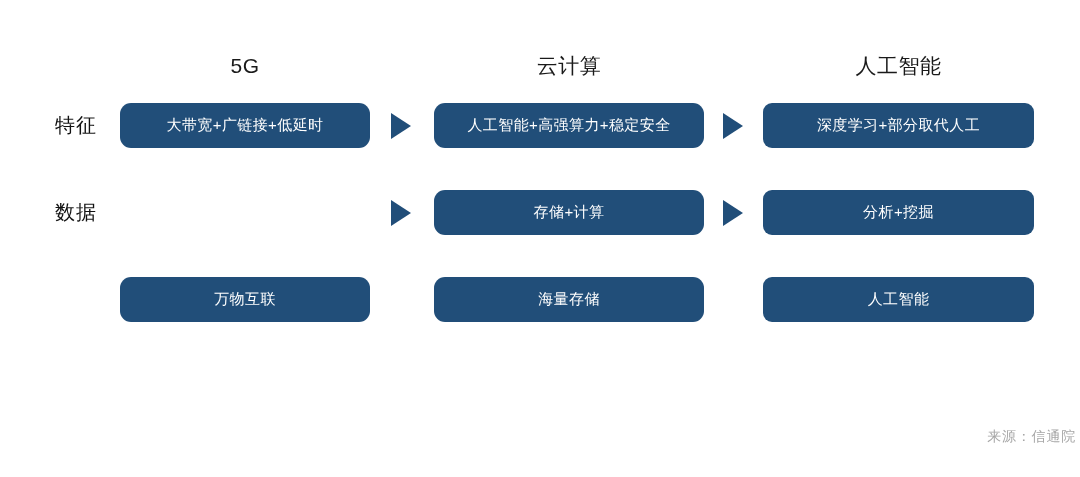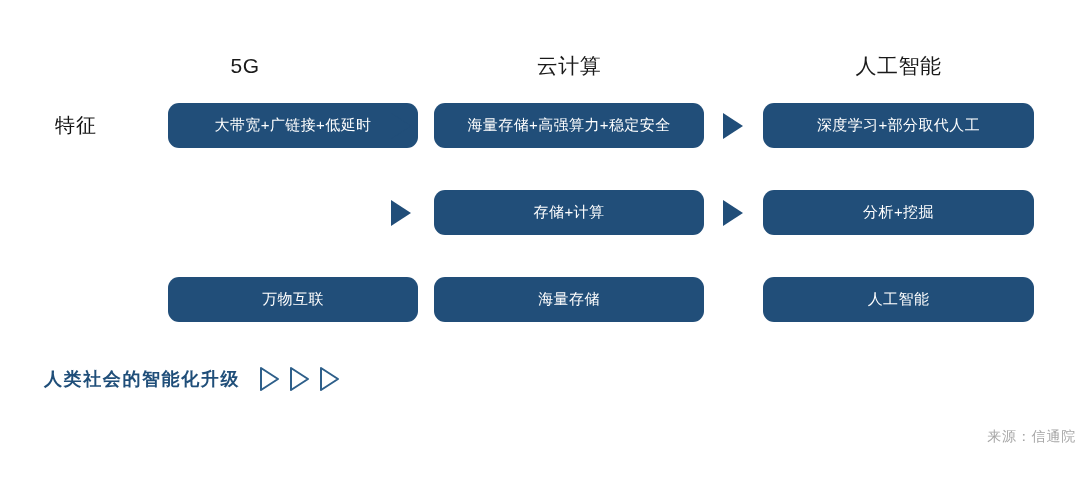--- a/index.html
+++ b/index.html
@@ -63,23 +63,23 @@
     background: #214e79;
     color: #ffffff;
     display: flex;
     align-items: center;
     justify-content: center;
     font-size: 15px;
     letter-spacing: 0.4px;
     white-space: nowrap;
     box-sizing: border-box;
   }
-  .pill.c0 { left: 120px; width: 250px; margin-left: 48px; }
+  .pill.c0 { left: 120px; width: 250px; }
   .pill.c1 { left: 434px; width: 270px; }
-  .pill.c2 { left: 763px; width: 271px; }
+  .pill.c2 { left: 763px; width: 271px; border-radius: 9px; }
   .pill.r0 { top: 103px; }
   .pill.r1 { top: 190px; }
   .pill.r2 { top: 277px; }
 
   
   .arrow-solid {
     position: absolute;
     width: 24px;
     height: 28px;
     display: block;
@@ -135,23 +135,24 @@
 
 <div id="canvas">
 
   <div class="col-header c0">5G</div>
   <div class="col-header c1">云计算</div>
   <div class="col-header c2">人工智能</div>
 
   <div class="row-label r0">特征</div>
 
   <div class="pill r0 c0">大带宽+广链接+低延时</div>
-  <div class="pill r0 c1">海量存储+高强算力+稳定安全</div>
+  <div class="pill r0 c1">人工智能+高强算力+稳定安全</div>
   <div class="pill r0 c2">深度学习+部分取代人工</div>
 
+  <div class="row-label r1">数据</div>
 
   <div class="pill r1 c1">存储+计算</div>
   <div class="pill r1 c2">分析+挖掘</div>
 
   <svg class="arrow-solid a0 r1" viewBox="0 0 24 28">
     <polygon points="2,1 22,14 2,27" fill="#214e79"></polygon>
   </svg>
   <svg class="arrow-solid a1 r1" viewBox="0 0 24 28">
     <polygon points="2,1 22,14 2,27" fill="#214e79"></polygon>
   </svg>
@@ -161,30 +162,16 @@
   <div class="pill r2 c1">海量存储</div>
   <div class="pill r2 c2">人工智能</div>
 
   <svg class="arrow-solid a0 r2" viewBox="0 0 24 28">
     <polygon points="2,1 22,14 2,27" fill="#214e79"></polygon>
   </svg>
   <svg class="arrow-solid a1 r2" viewBox="0 0 24 28">
     <polygon points="2,1 22,14 2,27" fill="#214e79"></polygon>
   </svg>
 
-  <div class="caption-wrap">
-    <span class="caption-text">人类社会的智能化升级</span>
-    <span class="caption-tris">
-      <svg class="tri-outline" viewBox="0 0 24 26">
-        <polygon points="4,2 21,13 4,24" fill="none" stroke="#2e5f8a" stroke-width="2" stroke-linejoin="round"></polygon>
-      </svg>
-      <svg class="tri-outline" viewBox="0 0 24 26">
-        <polygon points="4,2 21,13 4,24" fill="none" stroke="#2e5f8a" stroke-width="2" stroke-linejoin="round"></polygon>
-      </svg>
-      <svg class="tri-outline" viewBox="0 0 24 26">
-        <polygon points="4,2 21,13 4,24" fill="none" stroke="#2e5f8a" stroke-width="2" stroke-linejoin="round"></polygon>
-      </svg>
-    </span>
-  </div>
 
   <div class="source">来源：信通院</div>
 
 </div>
 
 </body></html>

